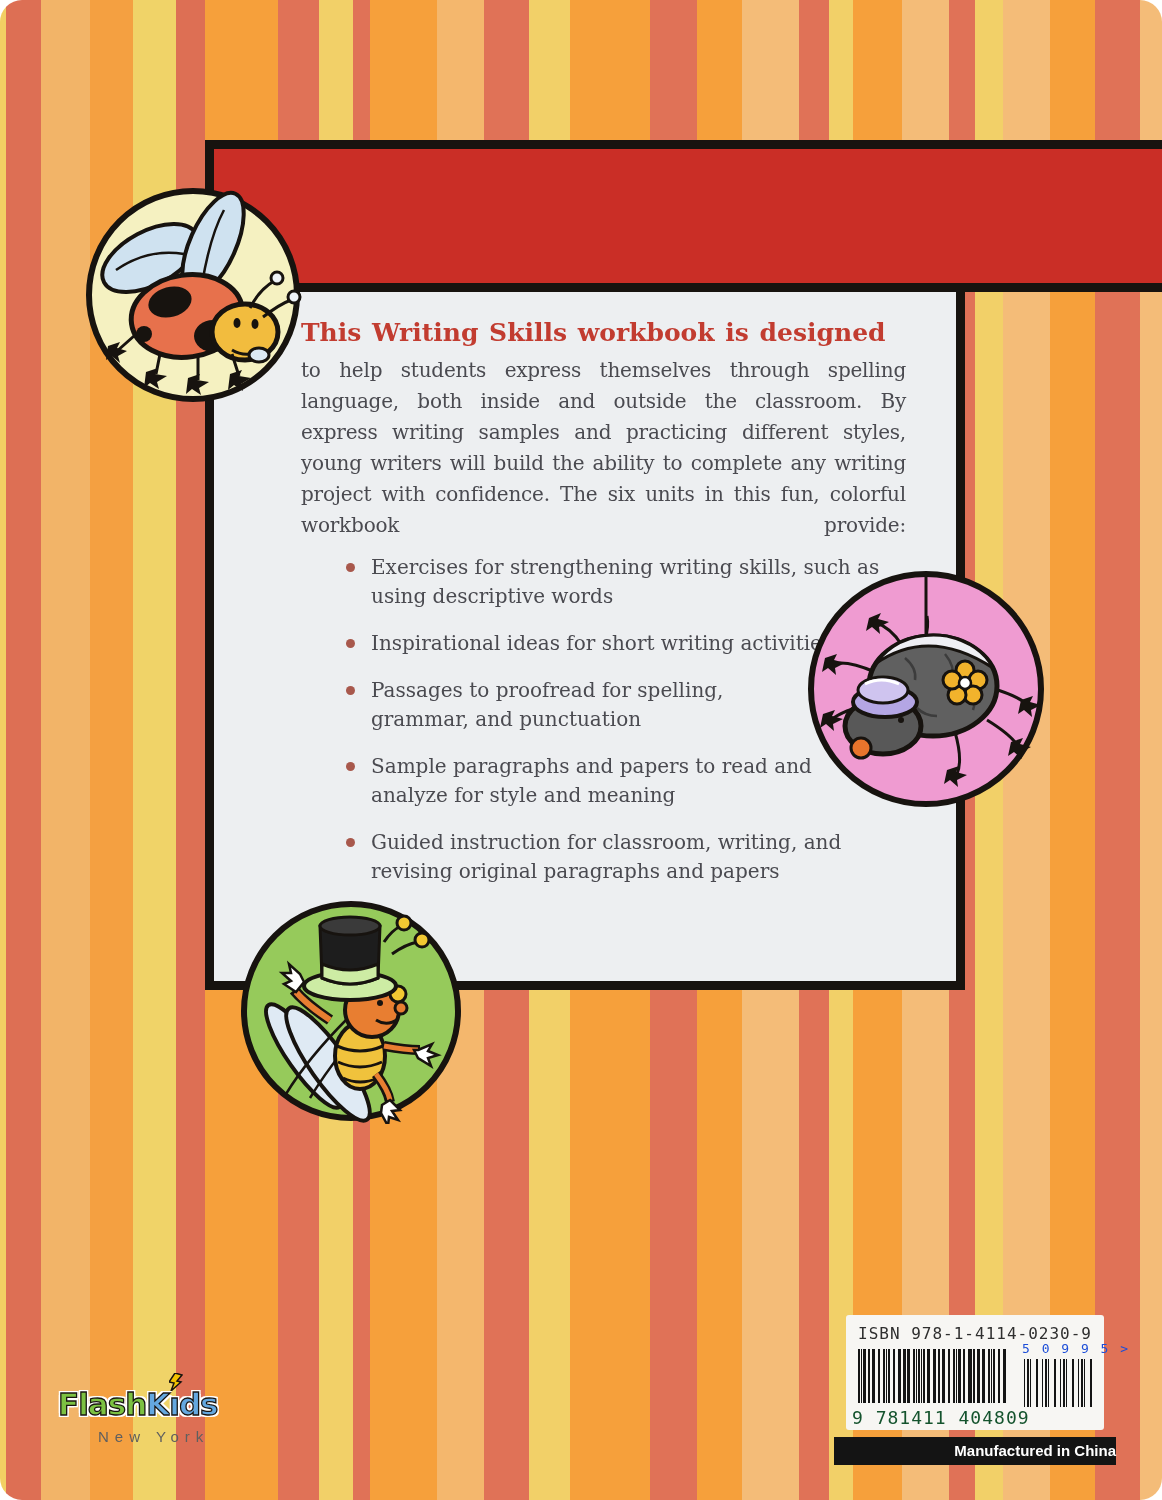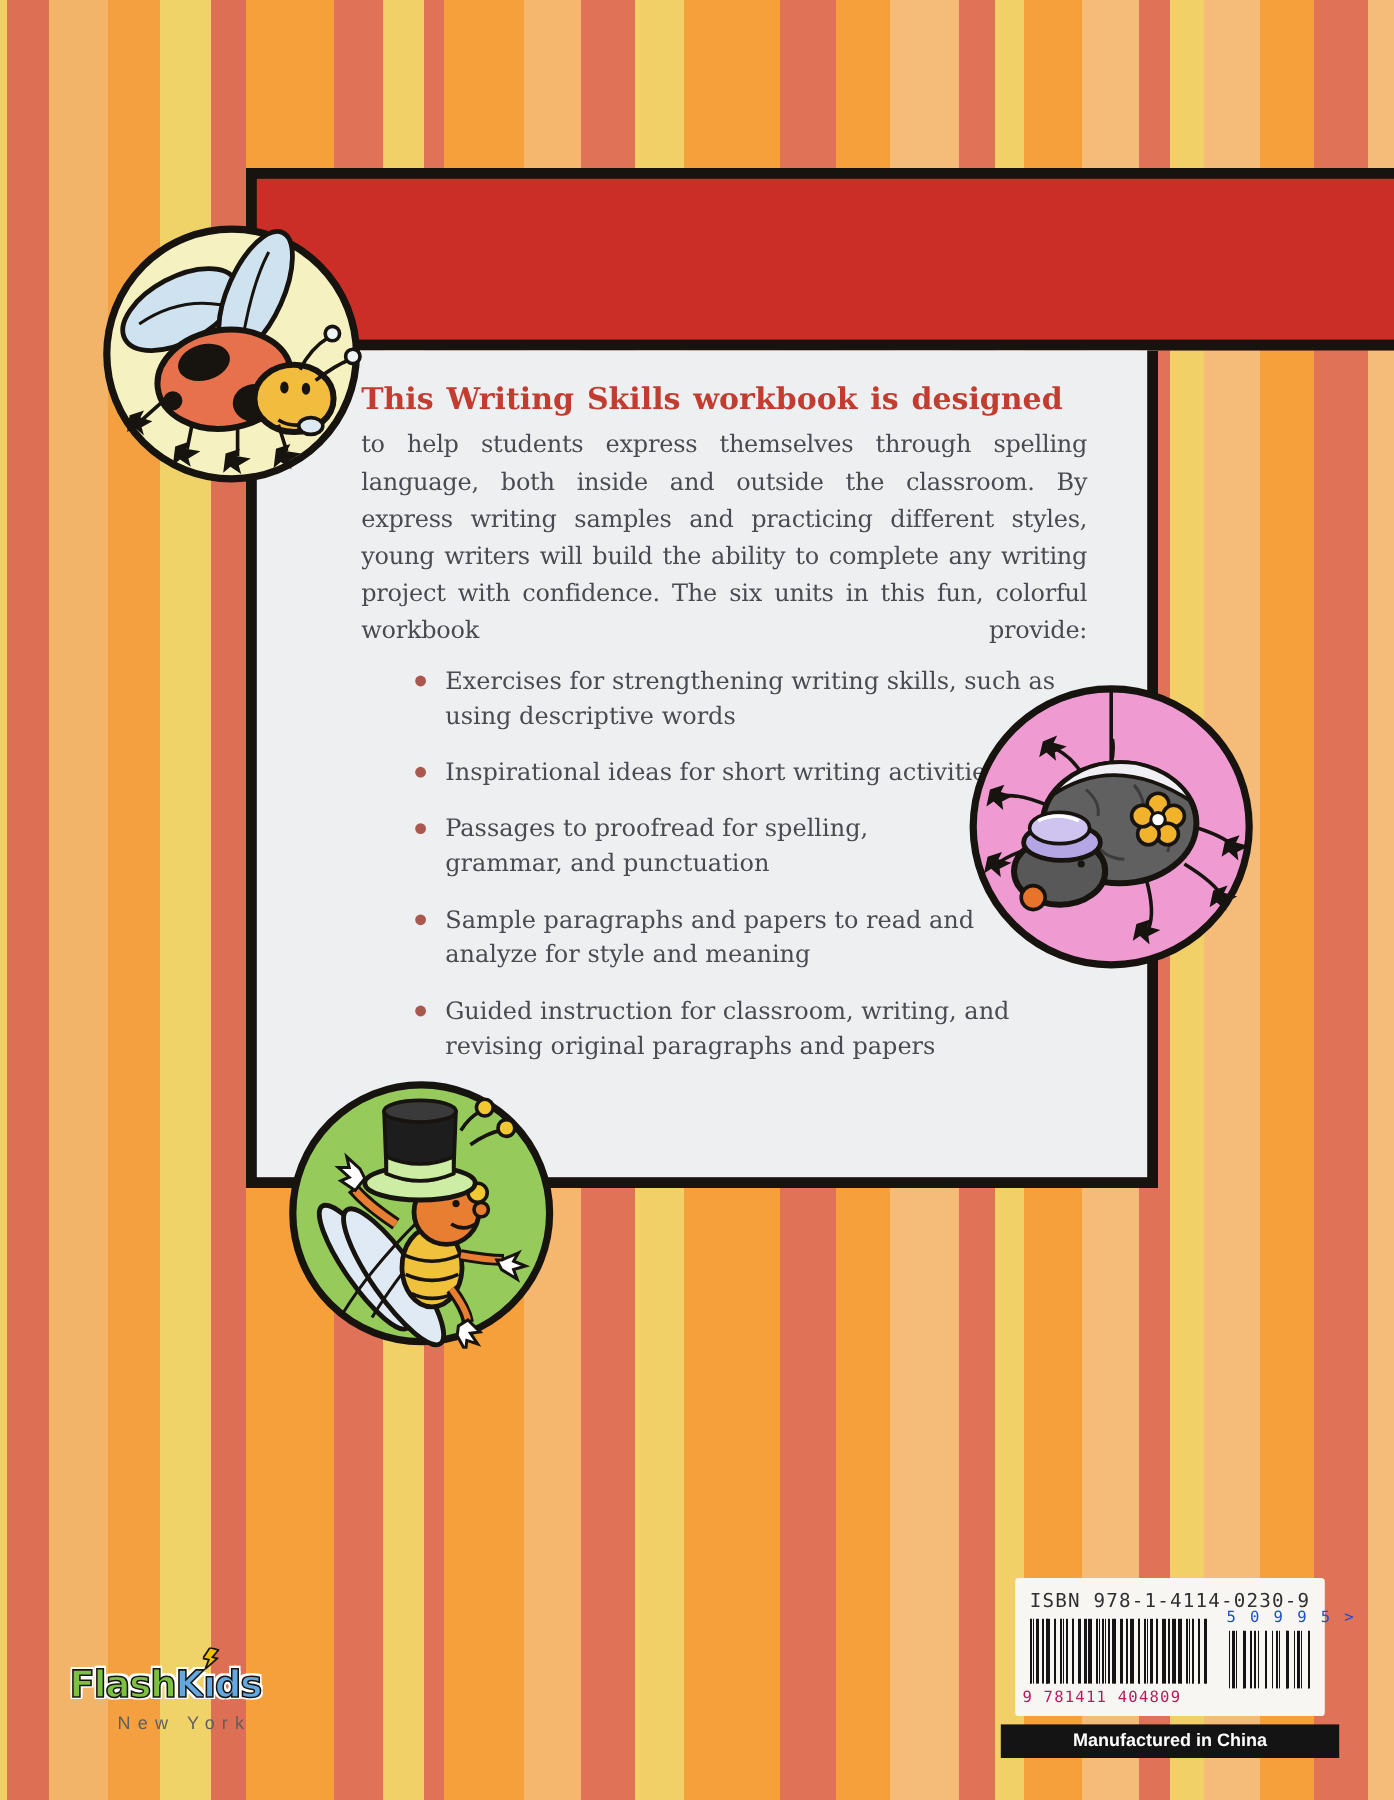--- a/index.html
+++ b/index.html
@@ -7,20 +7,21 @@
     position:relative;width:1162px;height:1500px;overflow:hidden;
     font-family:"DejaVu Serif",serif;
     background:linear-gradient(90deg,
       #f2cf63 0 6px,#dd6f54 6px 41px,#f2b468 41px 90px,#f4a041 90px 133px,
       #f0d368 133px 176px,#dd6f54 176px 205px,#f6a03b 205px 278px,#e07257 278px 319px,
       #f2d068 319px 353px,#e07257 353px 370px,#f6a03b 370px 437px,#f4b76d 437px 484px,
       #e07257 484px 529px,#f2d068 529px 570px,#f6a03b 570px 650px,#e07257 650px 697px,
       #f6a03b 697px 742px,#f4bc78 742px 799px,#e07257 799px 829px,#f2d068 829px 853px,
       #f6a03b 853px 902px,#f4bc78 902px 949px,#e07257 949px 975px,#f2d068 975px 1003px,
       #f4bc78 1003px 1050px,#f6a03b 1050px 1095px,#e07257 1095px 1140px,#f4bc78 1140px 1162px);
+    border-radius:22px;
   }
   .red-band{
     position:absolute;left:205px;top:140px;width:957px;height:152px;box-sizing:border-box;
     background:#ca2e26;border:9px solid #17130f;border-right:none;
   }
   .panel{
     position:absolute;left:205px;top:292px;width:760px;height:698px;box-sizing:border-box;
     background:#edeff1;border:9px solid #17130f;border-top:none;
   }
   .panel-inner{position:absolute;left:87px;top:0;width:614px;}
@@ -58,32 +59,32 @@
   }
   .isbn-label{position:absolute;top:9px;left:0;width:100%;text-align:center;
     font-size:16px;letter-spacing:1px;color:#2f2f2f;white-space:nowrap;}
   .barcode-main{
     position:absolute;left:12px;top:34px;width:150px;height:54px;
     background:
       repeating-linear-gradient(90deg,#141414 0 2px,rgba(0,0,0,0) 2px 5px),
       repeating-linear-gradient(90deg,#141414 0 1px,rgba(0,0,0,0) 1px 7px),
       repeating-linear-gradient(90deg,rgba(0,0,0,0) 0 3px,#141414 3px 4px,rgba(0,0,0,0) 4px 11px);
   }
-  .ean-digits{position:absolute;left:6px;top:92px;font-size:13px;letter-spacing:1px;color:#be185d;white-space:nowrap;}
+  .ean-digits{position:absolute;left:6px;top:92px;font-size:18px;letter-spacing:1px;color:#14532d;white-space:nowrap;}
   .addon-digits{position:absolute;left:176px;top:26px;font-size:13px;letter-spacing:2px;color:#1d4ed8;white-space:nowrap;}
   .barcode-addon{
     position:absolute;left:178px;top:44px;width:68px;height:48px;
     background:
       repeating-linear-gradient(90deg,#141414 0 1px,rgba(0,0,0,0) 1px 6px),
       repeating-linear-gradient(90deg,rgba(0,0,0,0) 0 3px,#141414 3px 5px,rgba(0,0,0,0) 5px 9px);
   }
   .mfg-bar{
     position:absolute;left:834px;top:1437px;width:282px;height:28px;background:#141414;
     color:#fff;font-family:"Liberation Sans",sans-serif;font-weight:bold;font-size:15px;
-    line-height:28px;text-align:center;white-space:nowrap;
+    line-height:28px;text-align:right;white-space:nowrap;
   }
 </style>
 </head>
 <body>
 
 <div class="cover">
 
   <div class="red-band"></div>
 
   <div class="panel">

